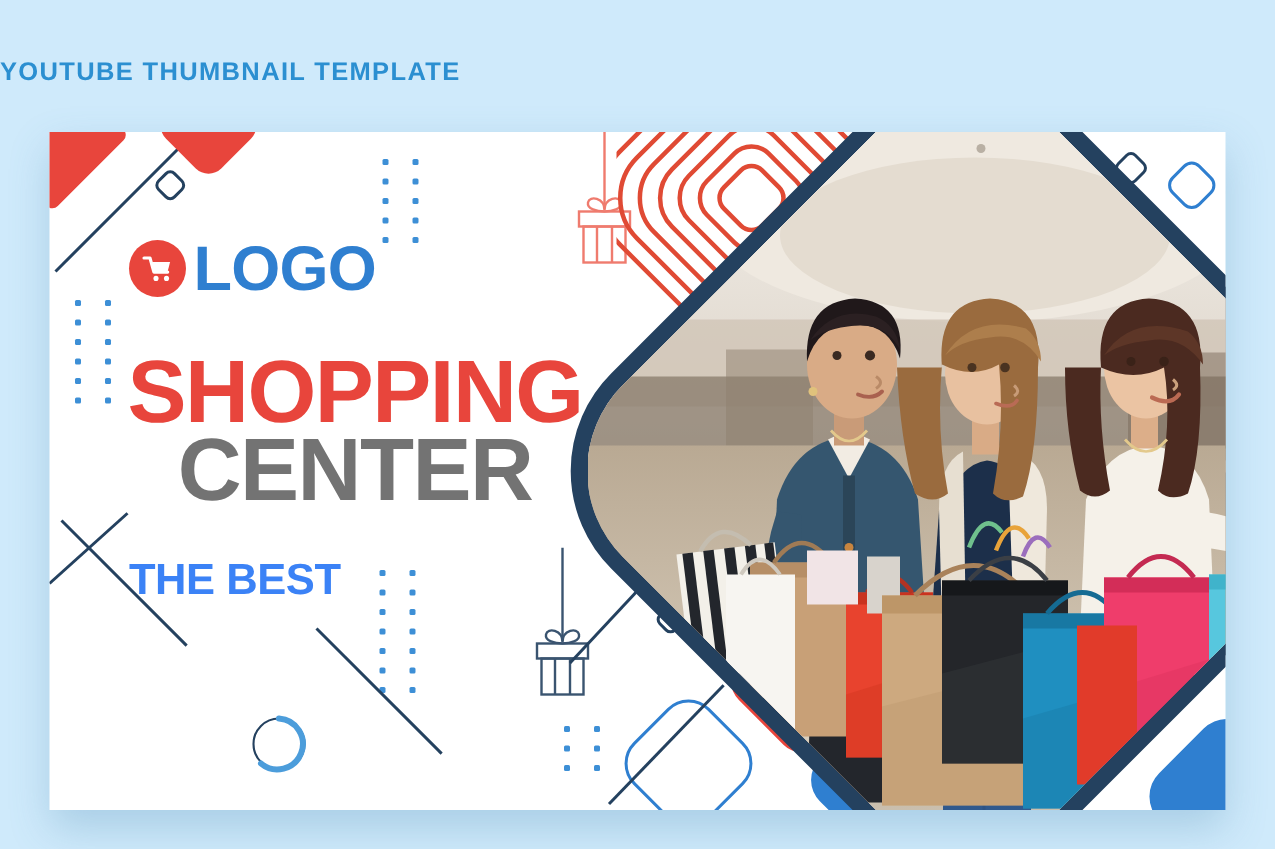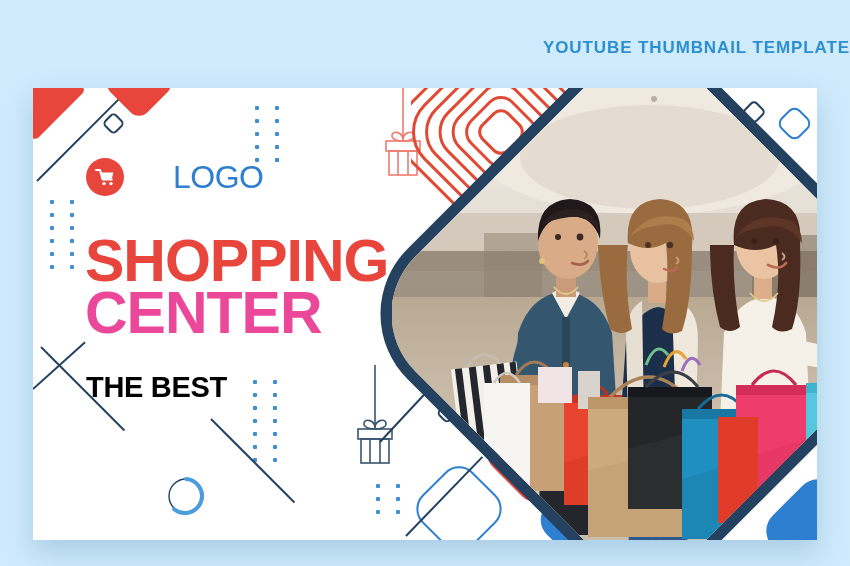--- a/index.html
+++ b/index.html
@@ -16,21 +16,21 @@
     font-family: "Liberation Sans", sans-serif;
     position: relative;
   }
 
   
   #page-heading {
     position: absolute;
     top: 38px;
     left: 0;
     width: 850px;
-    text-align: right;
+    text-align: left;
     font-size: 17px;
     font-weight: bold;
     letter-spacing: 0.9px;
     color: #2b8fd1;
     text-transform: uppercase;
   }
 
   
   #thumbnail-card {
     position: absolute;
@@ -83,52 +83,51 @@
   #logo-mark {
     width: 38px;
     height: 38px;
     border-radius: 50%;
     background: #e8453c;
     display: flex;
     align-items: center;
     justify-content: center;
   }
   #logo-text {
-    font-size: 32px;
-    font-weight: normal;
+    font-size: 42px;
+    font-weight: bold;
     color: #2f7fd0;
     letter-spacing: -0.5px;
     line-height: 1;
-    margin-left: 44px;
   }
 
   
   #headline {
     position: absolute;
     left: 52px;
     top: 148px;
     line-height: 0.88;
   }
   #headline-line-1, #headline-line-2 {
     font-size: 59px;
     font-weight: bold;
     letter-spacing: -1px;
     display: block;
     font-stretch: condensed;
   }
   #headline-line-1 { color: #e8453c; text-align: right; }
-  #headline-line-2 { color: #ec4899; }
+  #headline-line-2 { color: #737373; text-align: center; }
 
   #subheadline {
     position: absolute;
     left: 53px;
     top: 285px;
     font-size: 29px;
     font-weight: bold;
-    color: #000000;
+    color: #3b82f6;
     line-height: 1.02;
     letter-spacing: -0.3px;
   }
   #subheadline span { display: block; }
 
   
   #photo-frame {
     position: absolute;
     left: 398px;
     top: 12px;

